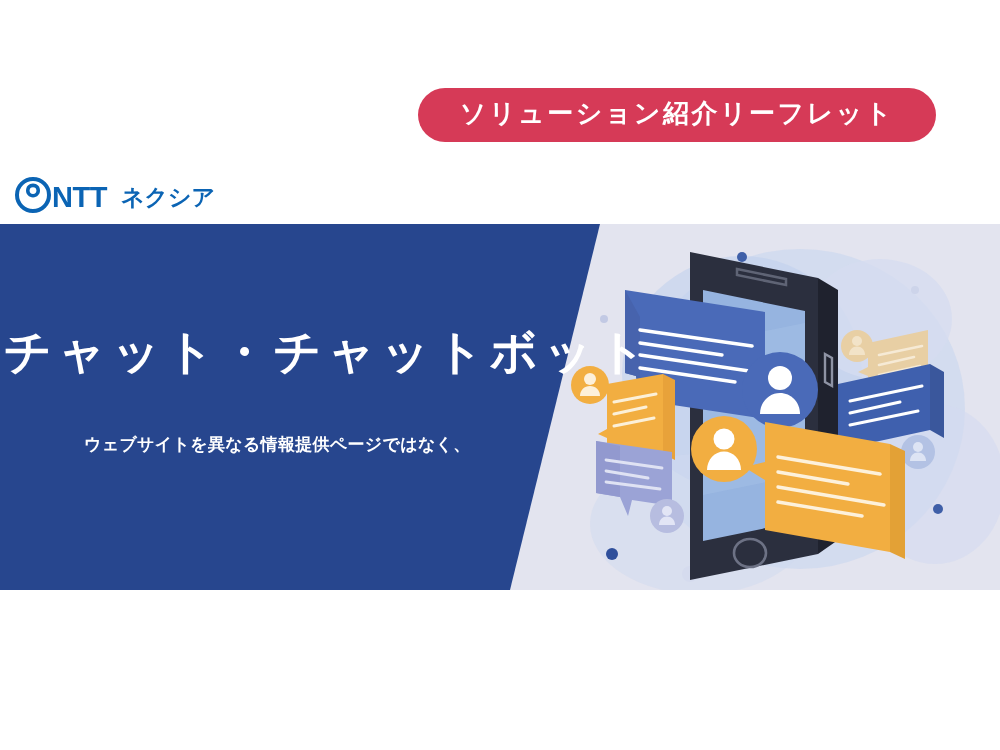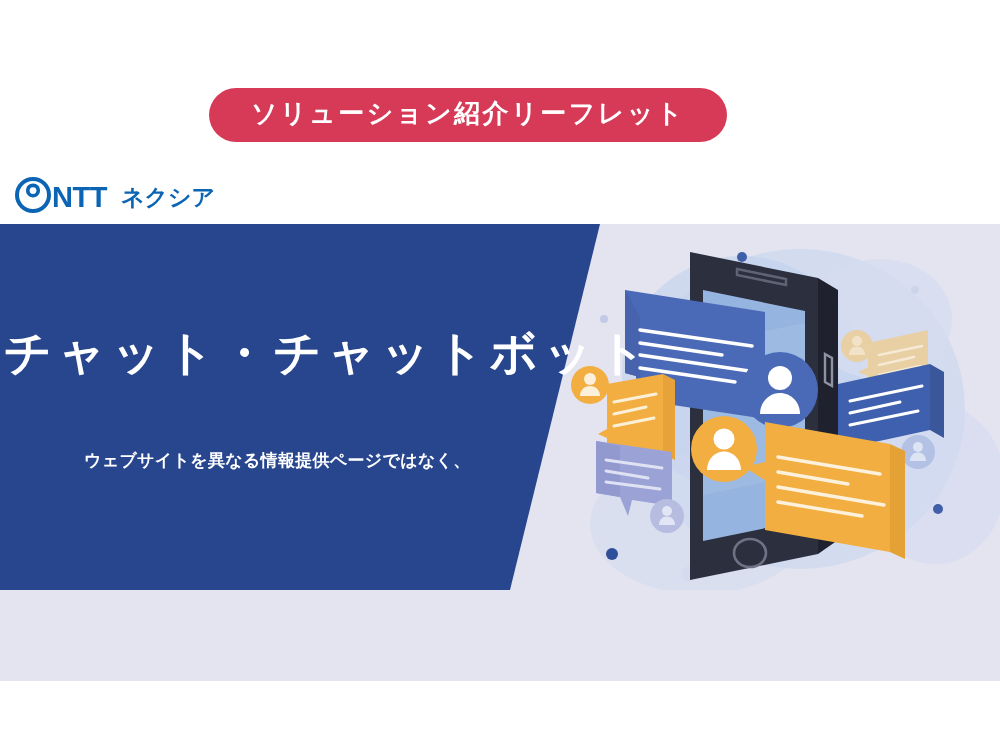--- a/index.html
+++ b/index.html
@@ -19,21 +19,21 @@
     background: #ffffff;
   }
 
   
   .badge-row {
     position: absolute;
     top: 88px;
     left: 0;
     width: 936px;
     display: flex;
-    justify-content: center;
+    justify-content: flex-end;
   }
   .badge-pill {
     background: #d63a57;
     color: #ffffff;
     border-radius: 28px;
     padding: 9px 42px 12px 42px;
     font-size: 26px;
     font-weight: bold;
     letter-spacing: 2.5px;
     line-height: 1.25;
@@ -64,23 +64,24 @@
     line-height: 1;
     margin-left: 14px;
   }
 
   
   .banner {
     position: absolute;
     top: 224px;
     left: 0;
     width: 1000px;
-    height: 457px;
+    height: 366px;
     overflow: hidden;
     background: #e3e4ef;
+    font-family: Liberation Serif, serif;
   }
   .banner-illustration {
     position: absolute;
     inset: 0;
     width: 1000px;
     height: 366px;
   }
   .banner-blue {
     position: absolute;
     top: 0; left: 0;
@@ -100,21 +101,21 @@
     width: 580px;
     color: #ffffff;
     font-size: 47px;
     font-weight: bold;
     letter-spacing: 6px;
     line-height: 1.1;
     white-space: nowrap;
   }
   .banner-sub {
     position: absolute;
-    top: 220px;
+    top: 204px;
     left: 84px;
     color: #ffffff;
     font-size: 17px;
     font-weight: bold;
     line-height: 1.95;
     letter-spacing: 0.3px;
   }
 </style>
 </head>
 <body>

